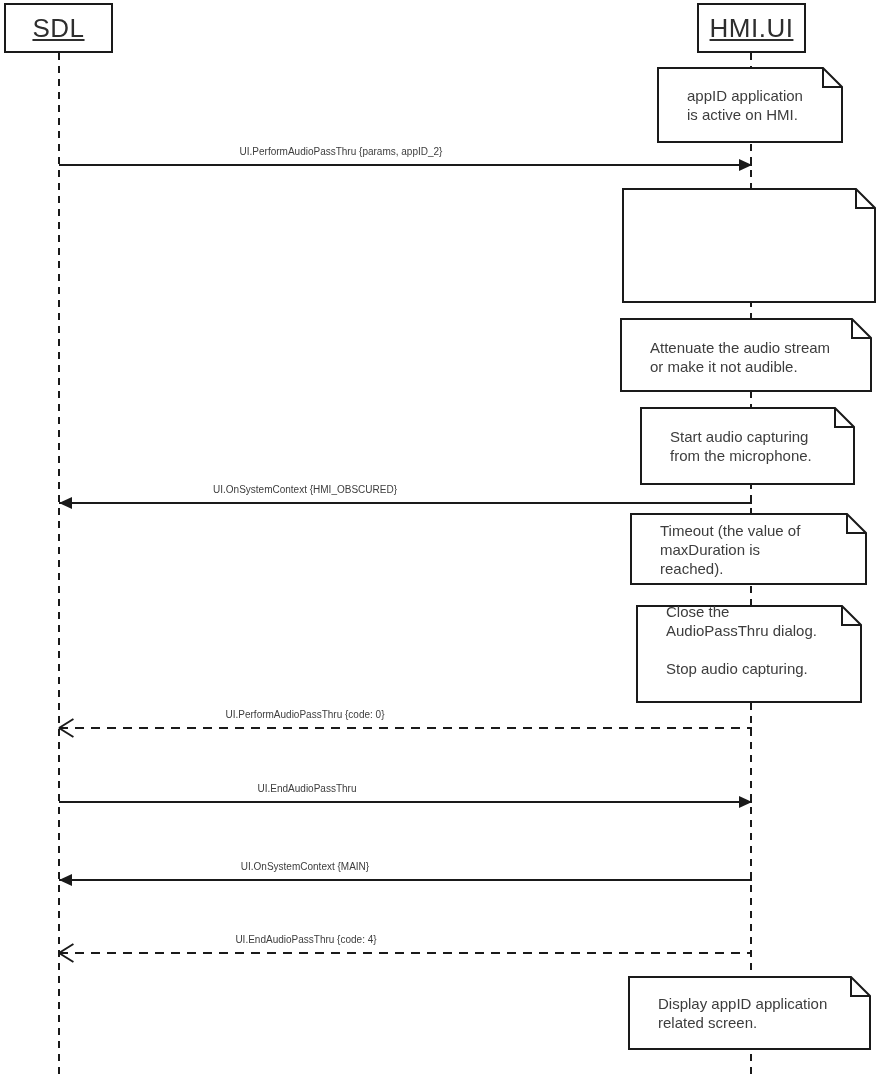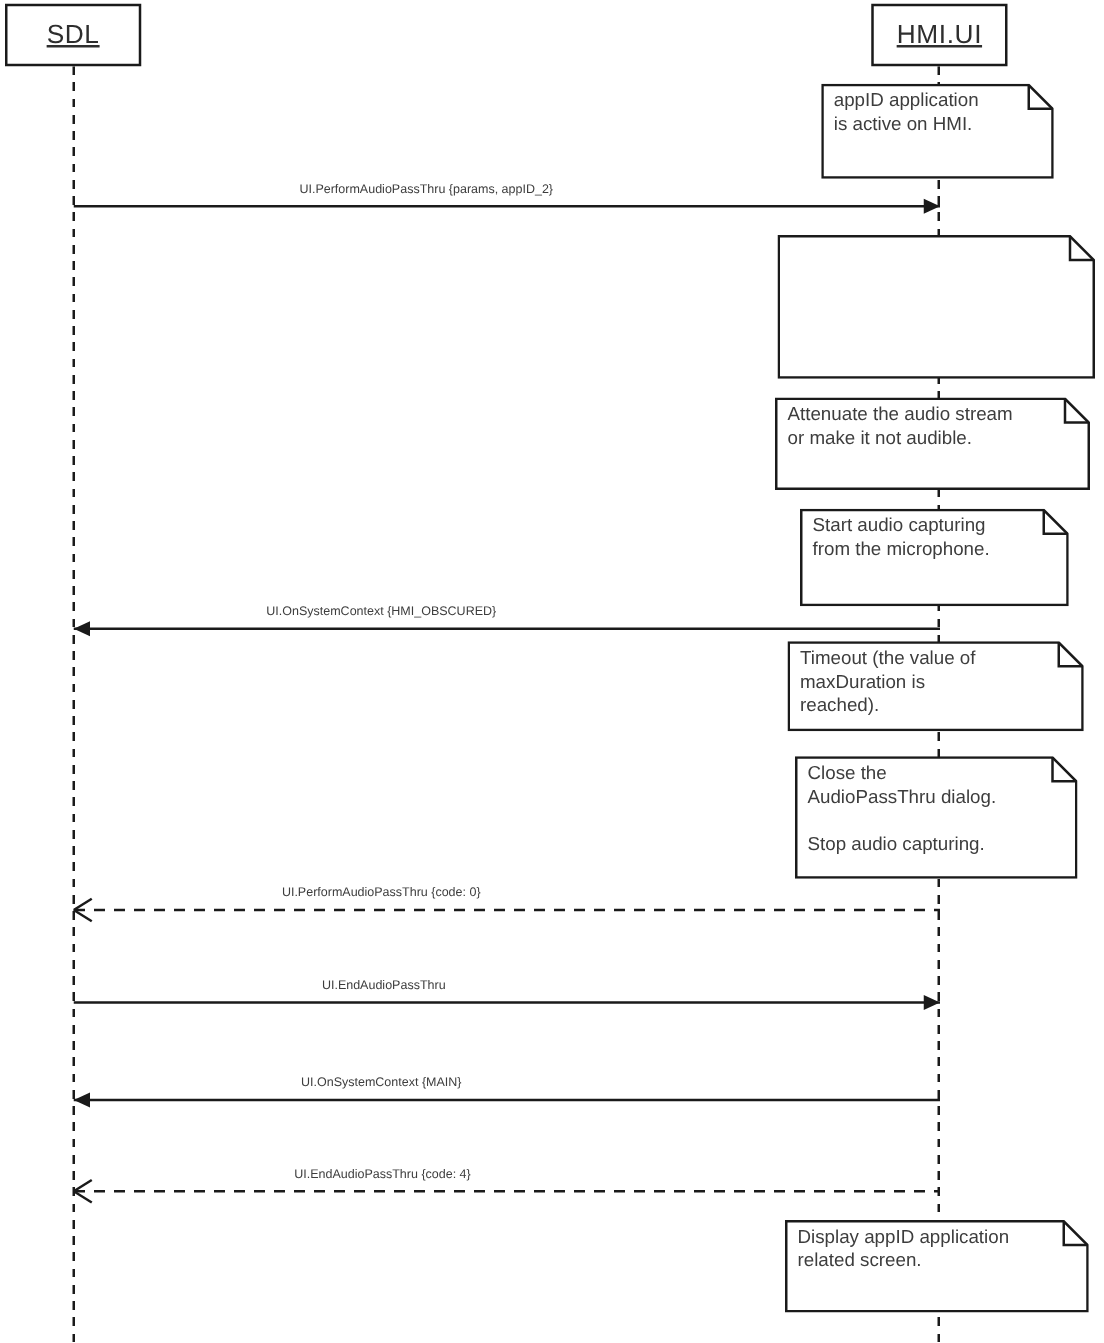--- a/index.html
+++ b/index.html
@@ -21,21 +21,21 @@
     height: 50px;
     border: 2px solid #1a1a1a;
     background: #ffffff;
     display: flex;
     align-items: center;
     justify-content: center;
     box-sizing: border-box;
     z-index: 4;
   }
   .actor .actor-label {
-    font-size: 21px;
+    font-size: 26px;
     text-decoration: underline;
     color: #2e2e2e;
     letter-spacing: 0.5px;
   }
   .actor.sdl { left: 4px; }
   .actor.hmi { left: 697px; }
 
   
   .lifeline {
     position: absolute;
@@ -46,21 +46,23 @@
     z-index: 1;
   }
   .lifeline.sdl { left: 58px; }
   .lifeline.hmi { left: 750px; }
 
   
   .note {
     position: absolute;
     z-index: 2;
     display: flex;
+    align-items: center;
     box-sizing: border-box;
+    padding-left: 20px;
   }
   .note .note-shape {
     position: absolute;
     left: 0; top: 0;
   }
   .note .note-text {
     position: relative;
     padding: 4px 28px 4px 10px;
     font-size: 15px;
     line-height: 19px;

